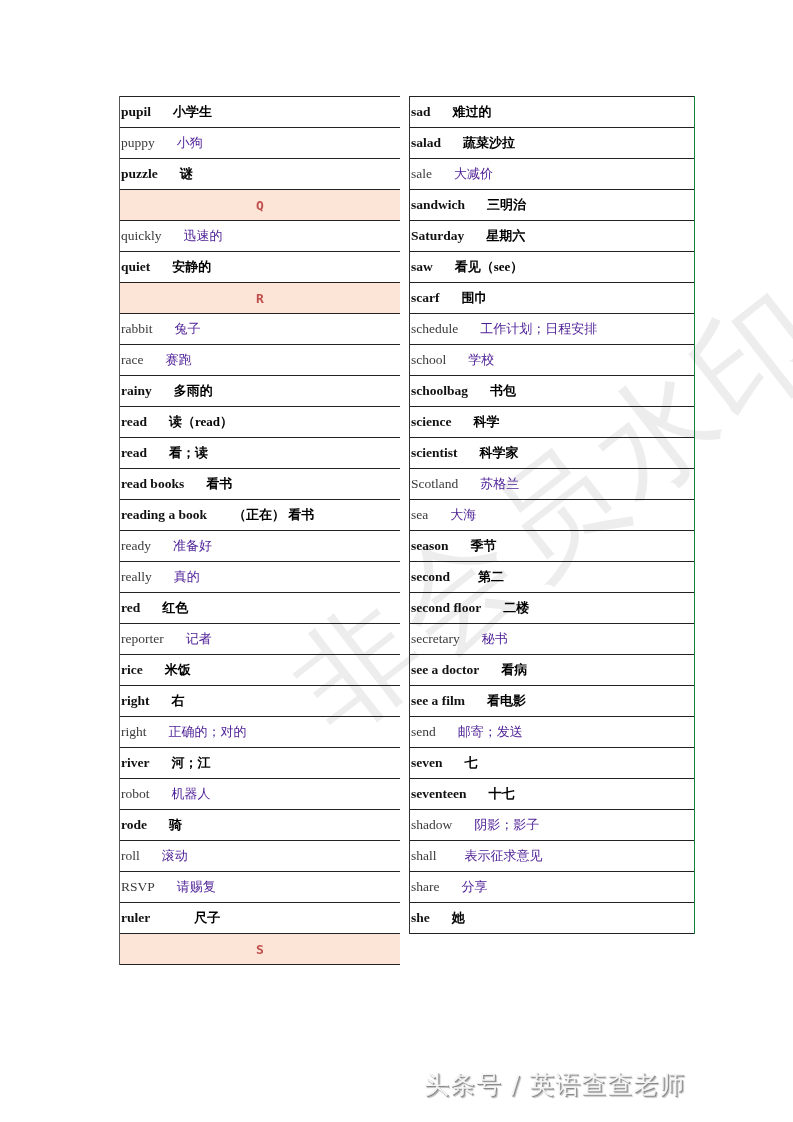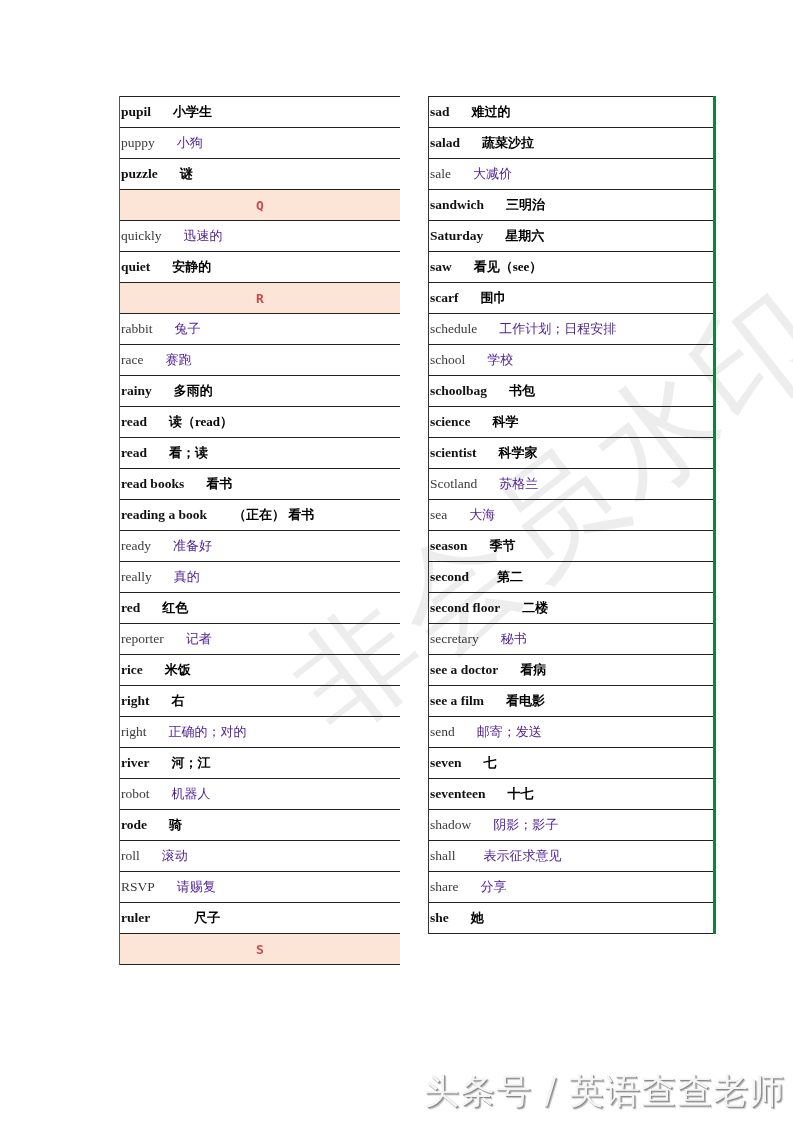--- a/index.html
+++ b/index.html
@@ -7,21 +7,21 @@
       width: 793px; height: 1122px; background: #ffffff;
       position: relative; overflow: hidden;
       font-family: "Liberation Serif", "DejaVu Serif", serif;
       color: #222;
     }
     .vocab-table {
       position: absolute; top: 96px;
       border-collapse: collapse;
     }
     .vocab-table.left { left: 119px; width: 280px; border-left: 1px solid #555; }
-    .vocab-table.right { left: 428px; width: 284px; border-left: 1px solid #333; border-right: 3px solid #15803d; }
+    .vocab-table.right { left: 409px; width: 284px; border-left: 1px solid #333; border-right: 1px solid #15803d; }
     .row {
       height: 30px; border-top: 1px solid #222;
       display: flex; align-items: center; box-sizing: content-box;
       font-size: 13.5px; white-space: nowrap; text-align: right;
     }
     .row:last-child { border-bottom: 1px solid #222; }
     .row .en { padding-left: 1px; }
     .row .zh { font-family: "DejaVu Sans", sans-serif; font-size: 13px; }
     .row.bold { font-weight: bold; color: #111; }
     .row.bold .zh { font-weight: bold; color: #000; font-family: Liberation Serif, serif; }
@@ -34,21 +34,21 @@
     }
     .gap { display: inline-block; }
     .watermark {
       position: absolute; left: 245px; top: 430px;
       font-family: "DejaVu Sans", sans-serif; font-size: 120px;
       color: rgba(0,0,0,0.07); transform: rotate(-38deg);
       white-space: nowrap; pointer-events: none; letter-spacing: 6px;
     }
     .footer-credit {
       position: absolute; left: 424px; top: 1068px;
-      font-family: "DejaVu Sans", sans-serif; font-size: 35px;
+      font-family: "DejaVu Sans", sans-serif; font-size: 25px;
       color: #f4f4f4; letter-spacing: 1px;
       text-shadow: 1px 1px 0 #8a8a8a, 2px 2px 1px #bbbbbb;
       white-space: nowrap;
     }
   </style>
 </head>
 <body>
 
 <div class="watermark">非会员水印</div>
 

